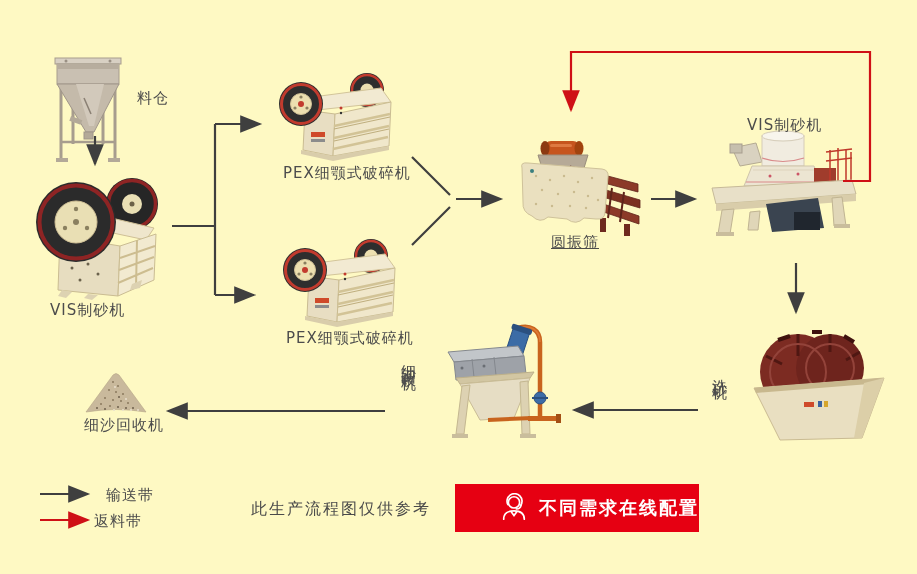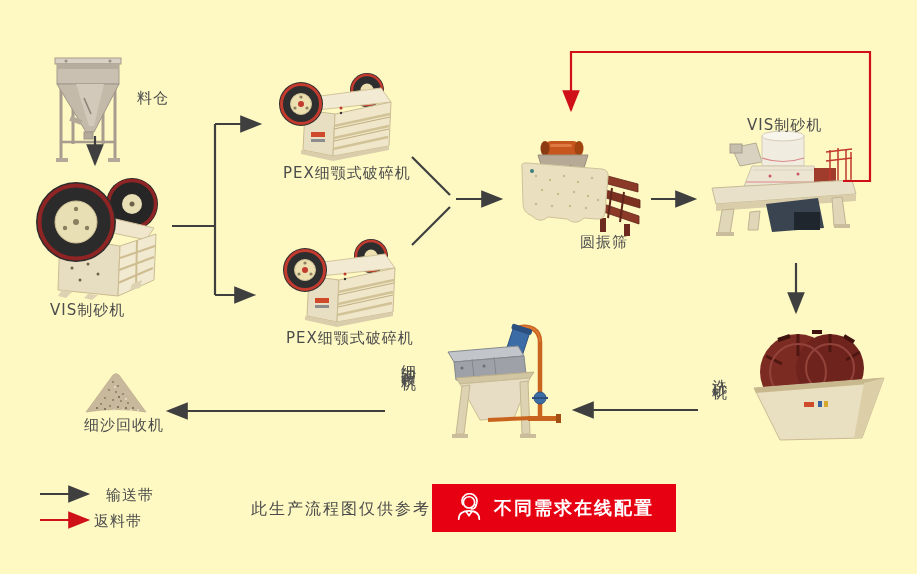--- a/index.html
+++ b/index.html
@@ -4,21 +4,21 @@
 <style>
   html,body{margin:0;padding:0;background:#ffffff;}
   body{font-family:"DejaVu Sans","Liberation Sans",sans-serif;}
   .stage{position:relative;width:917px;height:574px;background:#fef9c3;overflow:hidden;}
   .node{position:absolute;}
   .node svg{display:block;}
   .label{position:absolute;color:#4c4c4c;font-size:15px;letter-spacing:1px;white-space:nowrap;}
   .vlabel{position:absolute;color:#4c4c4c;font-size:15px;writing-mode:vertical-rl;text-orientation:upright;letter-spacing:3px;line-height:1.1;}
   .overlay{position:absolute;left:0;top:0;pointer-events:none;}
   .note{position:absolute;left:251px;top:499px;color:#4a4a4a;font-size:16px;letter-spacing:2px;}
-  .cta{position:absolute;left:432px;top:484px;width:244px;height:48px;background:#e60012;display:flex;align-items:center;justify-content:center;gap:10px;cursor:pointer;}
+  .cta{position:absolute;left:455px;top:484px;width:244px;height:48px;background:#e60012;display:flex;align-items:center;justify-content:flex-end;gap:10px;cursor:pointer;}
   .cta .cta-text{color:#ffffff;font-size:18px;font-weight:bold;letter-spacing:2px;}
   .legend-label{position:absolute;color:#4c4c4c;font-size:15px;letter-spacing:1px;}
 </style>
 </head>
 <body>
 
 <div class="stage">
 
   <div class="node" style="left:46px;top:48px;width:84px;height:120px;">
     <svg width="84" height="120" viewBox="0 0 84 120">
@@ -156,21 +156,21 @@
           <circle cx="76" cy="58" r="1.2"></circle>
           <circle cx="24" cy="66" r="1.2"></circle>
           <circle cx="40" cy="68" r="1.2"></circle>
           <circle cx="58" cy="68" r="1.2"></circle>
           <circle cx="74" cy="70" r="1.2"></circle>
           <circle cx="86" cy="62" r="1.2"></circle>
       </g>
       <circle cx="20" cy="33" r="2" fill="#3a7f7f"></circle>
     </svg>
   </div>
-  <div class="label" style="left:580px;top:233px;">圆振筛</div>
+  <div class="label" style="left:551px;top:233px;text-decoration:underline;">圆振筛</div>
 
   <div class="node" style="left:706px;top:128px;width:152px;height:112px;">
     <svg width="152" height="112" viewBox="0 0 152 112">
       <polygon points="26,20 50,15 56,34 34,38" fill="#d9d2c0" stroke="#b5ab92" stroke-width="1"></polygon>
       <rect x="24" y="16" width="12" height="9" fill="#c6bfae" stroke="#a79d8e" stroke-width="1"></rect>
       <rect x="56" y="8" width="42" height="30" fill="#f1ece0" stroke="#d5ccb8" stroke-width="1"></rect>
       <ellipse cx="77" cy="8" rx="21" ry="5" fill="#f8f5ec" stroke="#d5ccb8" stroke-width="1"></ellipse>
       <path d="M56,30 Q77,37 98,30" stroke="#d98a8a" stroke-width="1.2" fill="none"></path>
       <polygon points="46,38 108,38 116,58 38,58" fill="#ece5d2" stroke="#cfc5aa" stroke-width="1"></polygon>
       <path d="M40,54 L114,54" stroke="#d98a8a" stroke-width="1.2"></path>

